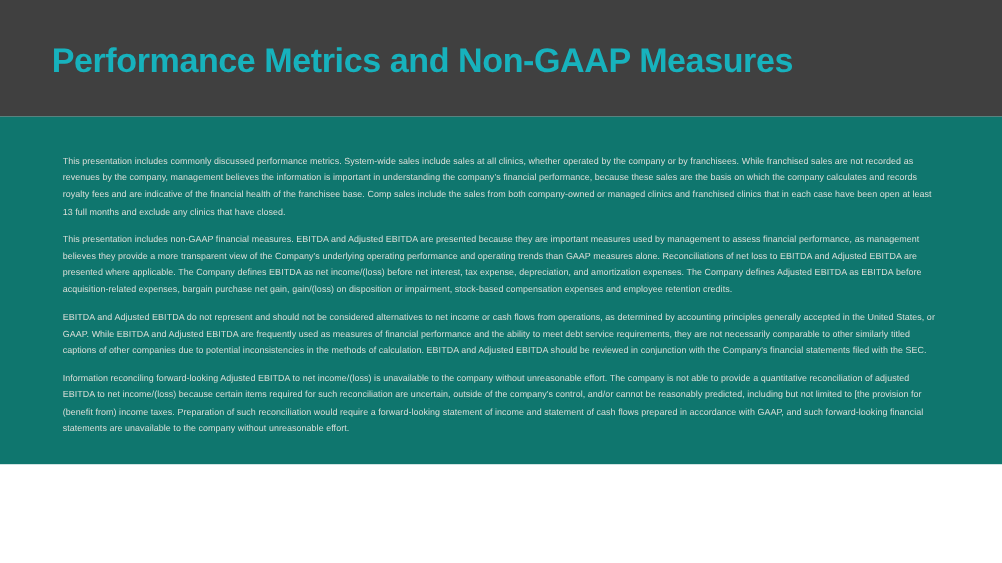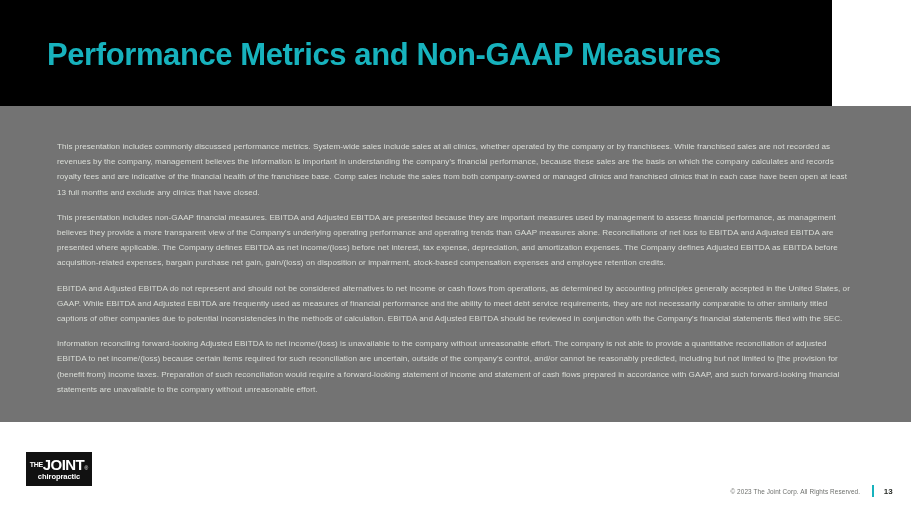--- a/index.html
+++ b/index.html
@@ -20,23 +20,23 @@
     width: 911px;
     height: 512px;
     background: #ffffff;
   }
 
   
   .title-band {
     position: absolute;
     left: 0;
     top: 0;
-    width: 832px;
+    width: 911px;
     height: 106px;
-    background: #000000;
+    background: #404040;
     text-decoration: underline;
   }
   .slide-title {
     position: absolute;
     left: 47px;
     top: 38px;
     font-size: 31px;
     font-weight: bold;
     letter-spacing: -0.4px;
     color: #17b2bd;
@@ -44,21 +44,21 @@
     line-height: 1.1;
   }
 
   
   .body-panel {
     position: absolute;
     left: 0;
     top: 106px;
     width: 911px;
     height: 316px;
-    background: #737373;
+    background: #0f766e;
   }
   .body-copy {
     position: absolute;
     left: 57px;
     top: 33px;
     width: 800px;
   }
   .body-copy p {
     margin: 0 0 10px 0;
     color: #dcdfd9;
@@ -165,32 +165,14 @@
 
   <div class="body-panel">
     <div class="body-copy">
       <p>This presentation includes commonly discussed performance metrics. System-wide sales include sales at all clinics, whether operated by the company or by franchisees. While franchised sales are not recorded as revenues by the company, management believes the information is important in understanding the company's financial performance, because these sales are the basis on which the company calculates and records royalty fees and are indicative of the financial health of the franchisee base. Comp sales include the sales from both company-owned or managed clinics and franchised clinics that in each case have been open at least 13 full months and exclude any clinics that have closed.</p>
       <p>This presentation includes non-GAAP financial measures. EBITDA and Adjusted EBITDA are presented because they are important measures used by management to assess financial performance, as management believes they provide a more transparent view of the Company's underlying operating performance and operating trends than GAAP measures alone. Reconciliations of net loss to EBITDA and Adjusted EBITDA are presented where applicable. The Company defines EBITDA as net income/(loss) before net interest, tax expense, depreciation, and amortization expenses. The Company defines Adjusted EBITDA as EBITDA before acquisition-related expenses, bargain purchase net gain, gain/(loss) on disposition or impairment, stock-based compensation expenses and employee retention credits.</p>
       <p>EBITDA and Adjusted EBITDA do not represent and should not be considered alternatives to net income or cash flows from operations, as determined by accounting principles generally accepted in the United States, or GAAP. While EBITDA and Adjusted EBITDA are frequently used as measures of financial performance and the ability to meet debt service requirements, they are not necessarily comparable to other similarly titled captions of other companies due to potential inconsistencies in the methods of calculation. EBITDA and Adjusted EBITDA should be reviewed in conjunction with the Company's financial statements filed with the SEC.</p>
       <p>Information reconciling forward-looking Adjusted EBITDA to net income/(loss) is unavailable to the company without unreasonable effort. The company is not able to provide a quantitative reconciliation of adjusted EBITDA to net income/(loss) because certain items required for such reconciliation are uncertain, outside of the company's control, and/or cannot be reasonably predicted, including but not limited to [the provision for (benefit from) income taxes. Preparation of such reconciliation would require a forward-looking statement of income and statement of cash flows prepared in accordance with GAAP, and such forward-looking financial statements are unavailable to the company without unreasonable effort.</p>
     </div>
   </div>
 
-  <div class="footer">
-
-    <div class="logo">
-      <div class="logo-top">
-        <span class="logo-the">THE</span>
-        <span class="logo-joint">JOINT</span>
-        <span class="logo-reg">®</span>
-      </div>
-      <div class="logo-sub">chiropractic</div>
-    </div>
-
-    <div class="footer-right">
-      <span class="copyright">© 2023 The Joint Corp. All Rights Reserved.</span>
-      <span class="footer-divider"></span>
-      <span class="page-number">13</span>
-    </div>
-
-  </div>
 
 </div>
 
 </body></html>

